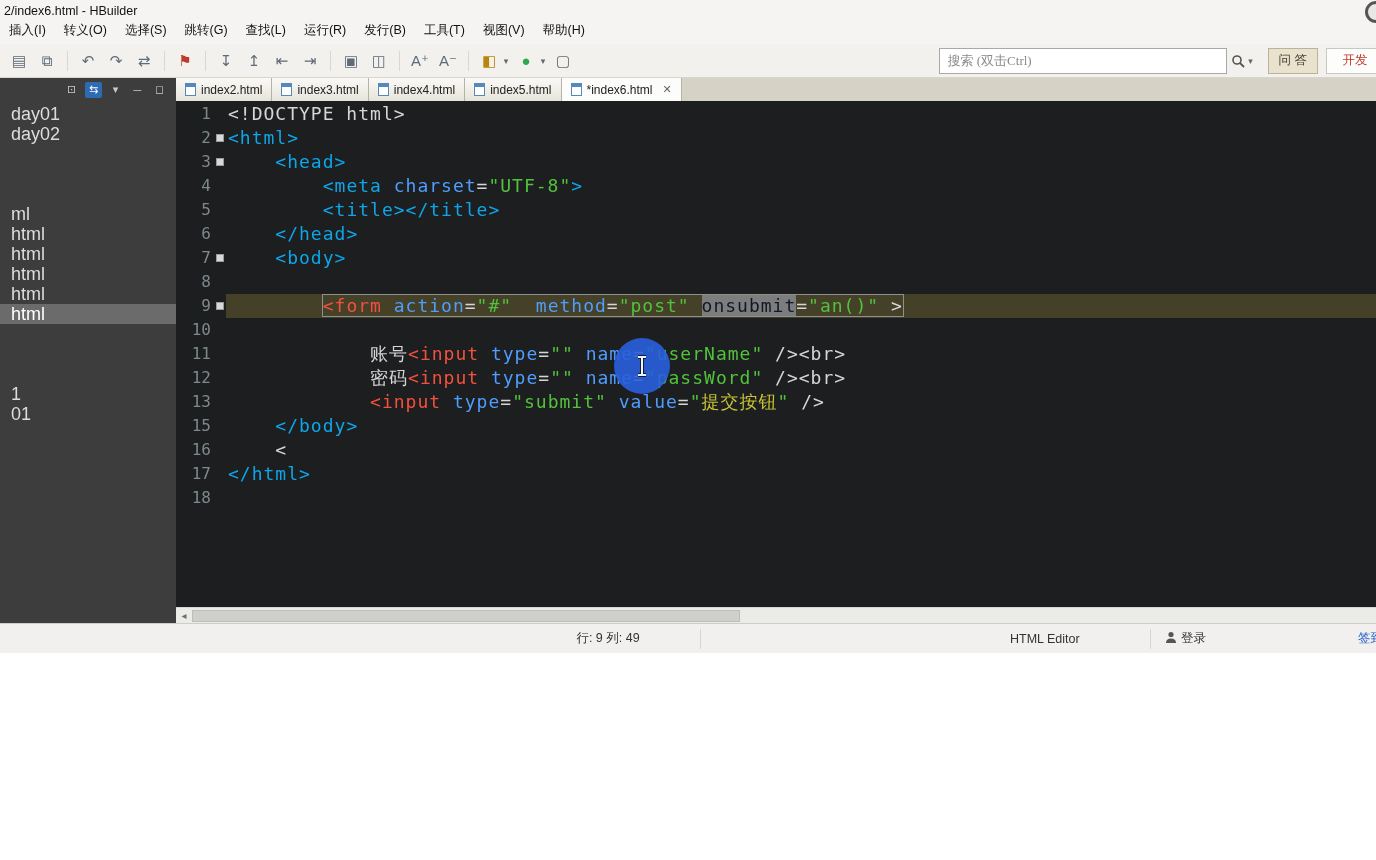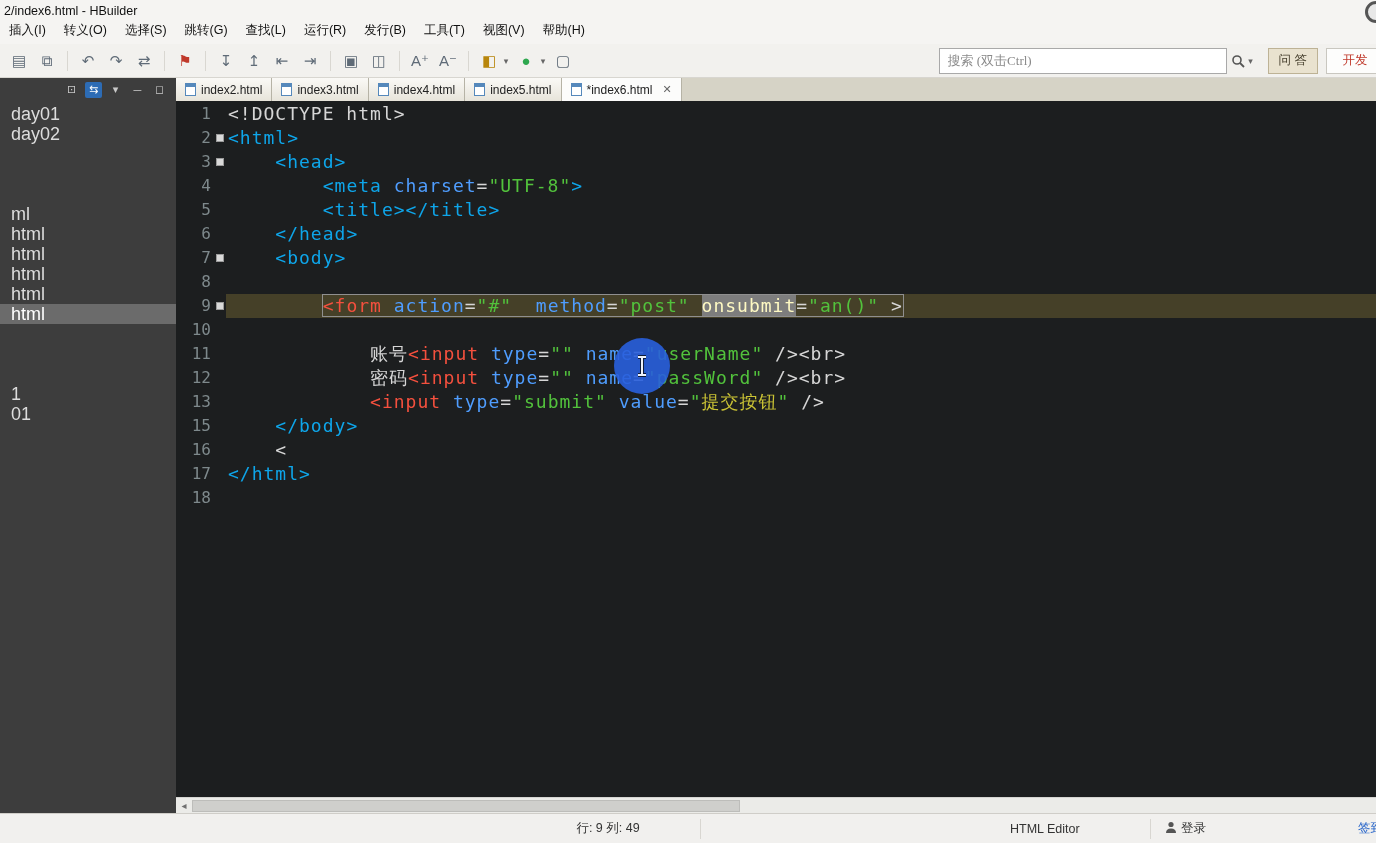--- a/index.html
+++ b/index.html
@@ -1,18 +1,18 @@
 <!DOCTYPE html>
 <html><head>
 <meta charset="utf-8">
 <style>
   *{margin:0;padding:0;box-sizing:border-box}
   html,body{width:1376px;height:860px;overflow:hidden}
   body{font-family:"Liberation Sans","DejaVu Sans",sans-serif;font-size:12px;color:#222;background:#fff}
-  .app{position:relative;width:1376px;height:843px;display:flex;flex-direction:column;overflow:hidden;background:#f4f3f1}
+  .app{position:relative;width:1376px;height:653px;display:flex;flex-direction:column;overflow:hidden;background:#f4f3f1}
 
   
   .titlebar{height:22px;background:#f5f4f2;display:flex;align-items:center;padding-left:4px;position:relative;flex:none}
   .title-text{font-size:12.5px;color:#111}
   .win-circle{position:absolute;right:-11px;top:1px;width:22px;height:22px;border-radius:50%;border:3px solid #555;background:#e8e8e8}
 
   
   .menubar{height:22px;background:#f5f4f2;display:flex;align-items:flex-start;flex:none}
   .menu-item{padding:0 9px;font-size:12.5px;color:#111;cursor:default;white-space:nowrap}
 
@@ -50,21 +50,21 @@
 
   .code-area{flex:1;background:#1c1e1f;overflow:hidden;position:relative;padding-top:1px}
   .line{display:flex;height:24px;line-height:24px;font-family:"DejaVu Sans Mono","Liberation Mono",monospace;font-size:18px;letter-spacing:1px}
   .gutter{width:50px;flex:none;display:flex;color:#7e898c;font-size:16px;letter-spacing:0}
   .gnum{flex:1;text-align:right;padding-right:2px}
   .gfold{width:13px;display:flex;align-items:center;justify-content:center}
   .fold-box{width:8px;height:8px;border:1px solid #9b9b9b;background:#d9d9d9}
   .content{flex:1;white-space:pre;padding-left:2px;min-width:0}
   .line.hl .content{background:#454028}
   .pl{color:#d6d6d6}.gt{color:#0ea5e9}.rt{color:#f4503e}.at{color:#4f9dfe}.st{color:#52c23c}.ys{color:#c9c235}
-  .sel{background:#7d7d7d;color:#fef9c3}
+  .sel{background:#7d7d7d;color:#0f172a}
   .tag-box{outline:1px solid #8f8f8f}
 
   .hscroll{height:16px;background:#ebebe8;display:flex;align-items:center;border-top:1px solid #d5d5d2;flex:none}
   .hs-arrow{width:16px;text-align:center;color:#707070;font-size:10px}
   .hs-thumb{height:12px;width:548px;background:#cfcfcc;border:1px solid #bdbdba}
 
   
   .statusbar{height:30px;background:#f1f0ee;border-top:1px solid #cfcdc8;position:relative;font-size:12.5px;color:#333;flex:none}
   .sb-item{position:absolute;top:0;height:100%;display:flex;align-items:center;gap:4px;white-space:nowrap}
   .sb-sep{position:absolute;top:5px;height:20px;width:1px;background:#d8d6d1}

